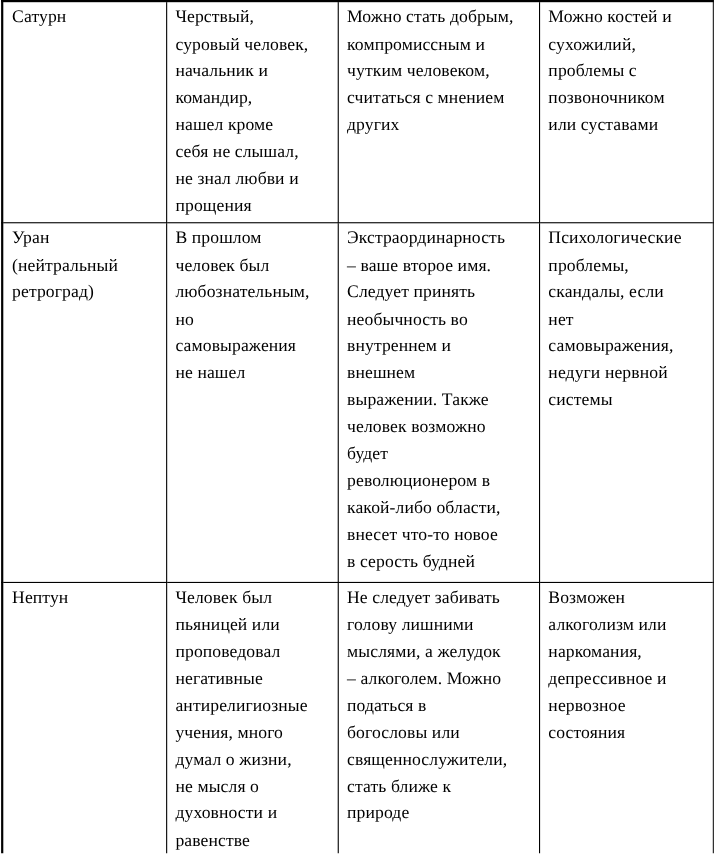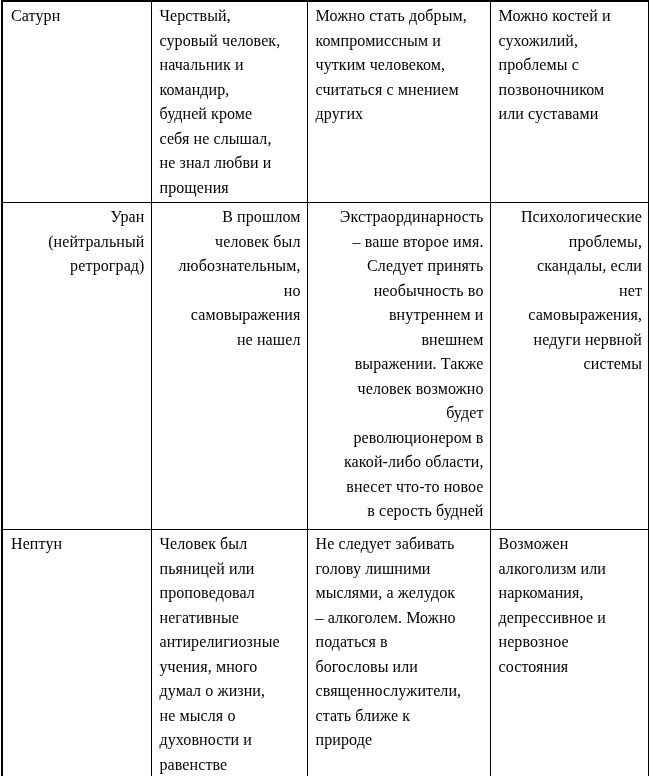--- a/index.html
+++ b/index.html
@@ -32,42 +32,42 @@
     padding: 2px 6px 2px 8px;
     white-space: pre-line;
     overflow: hidden;
     letter-spacing: 0.1px;
   }
   col.c1 { width: 149px; }
   col.c2 { width: 156px; }
   col.c3 { width: 183px; }
   col.c4 { width: 159px; }
   tr.r1 { height: 198px; }
-  tr.r2 { height: 327px; text-align: right; }
+  tr.r2 { height: 327px; }
   tr.r3 { height: 244px; }
 </style>
 </head>
 <body>
 
 <div class="page">
   <table class="planets">
     <colgroup>
       <col class="c1">
         <col class="c2">
         <col class="c3">
         <col class="c4">
     </colgroup>
     <tbody>
       <tr class="r1">
         <td>Сатурн</td>
         <td>Черствый,
 суровый человек,
 начальник и
 командир,
-будней кроме
+нашел кроме
 себя не слышал,
 не знал любви и
 прощения</td>
         <td>Можно стать добрым,
 компромиссным и
 чутким человеком,
 считаться с мнением
 других</td>
         <td>Можно костей и
 сухожилий,

